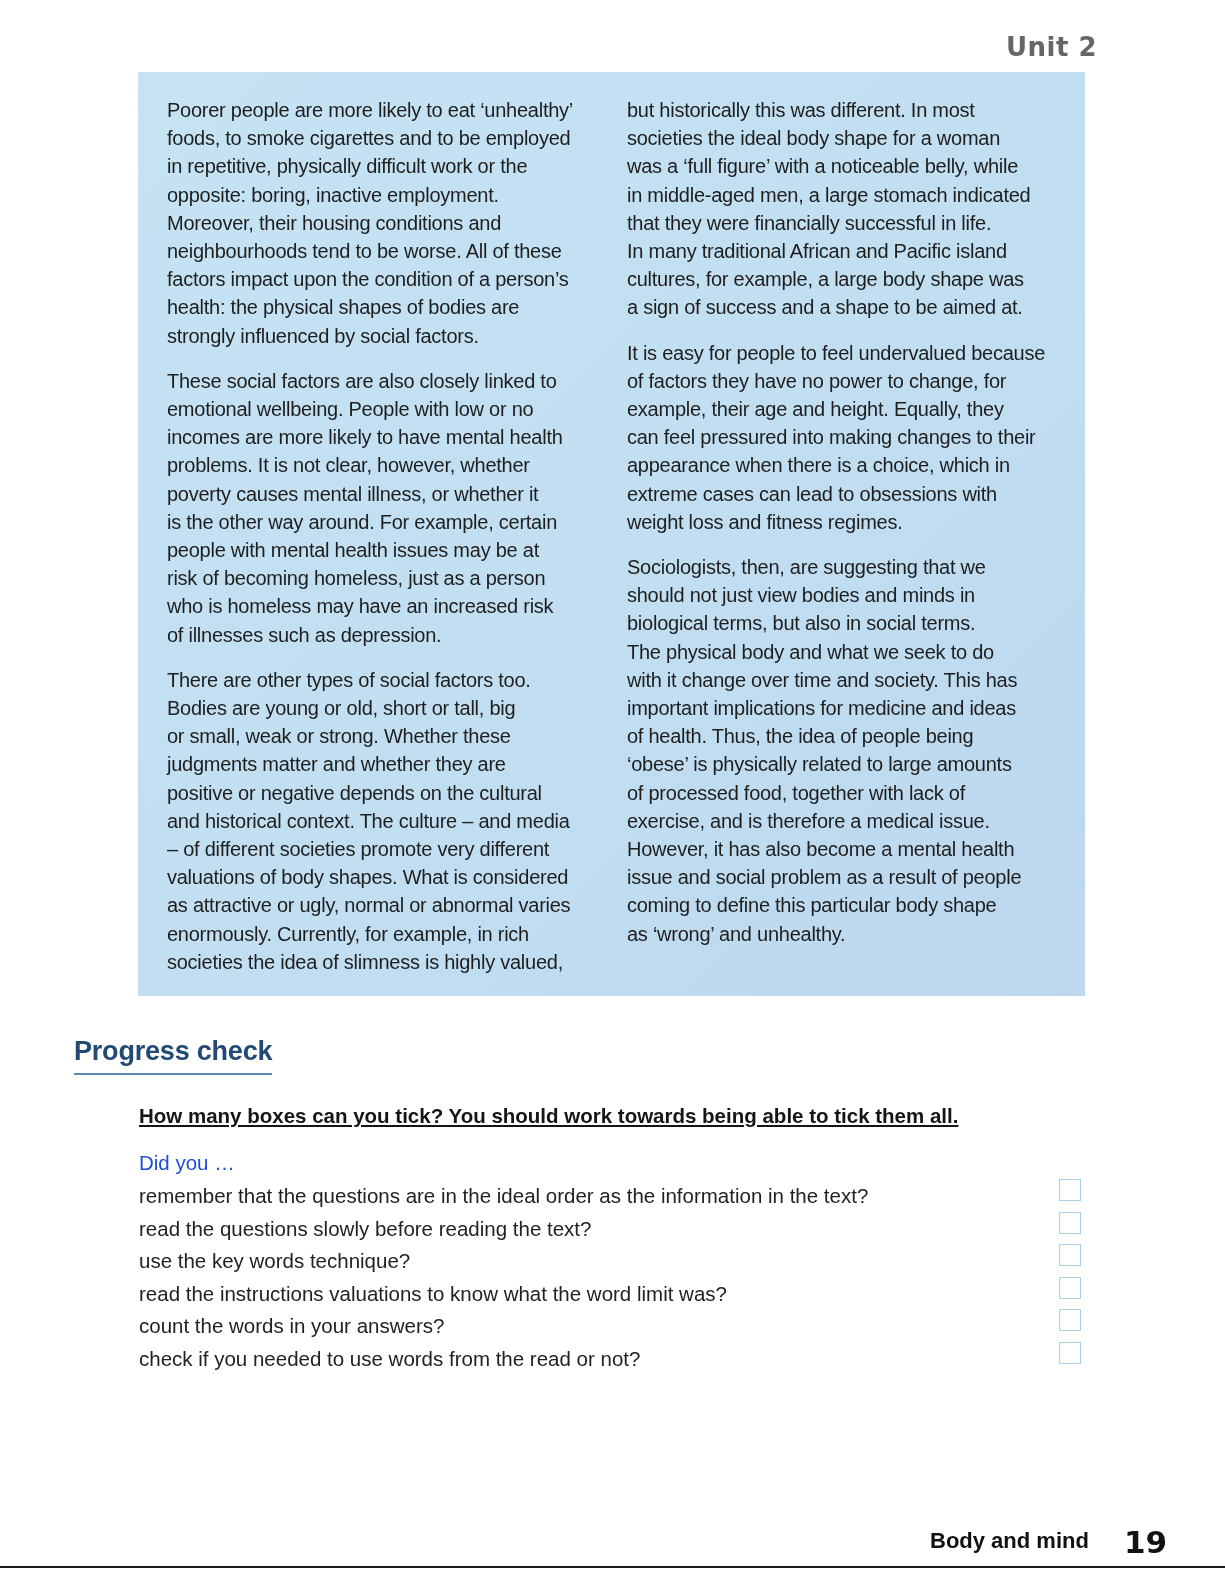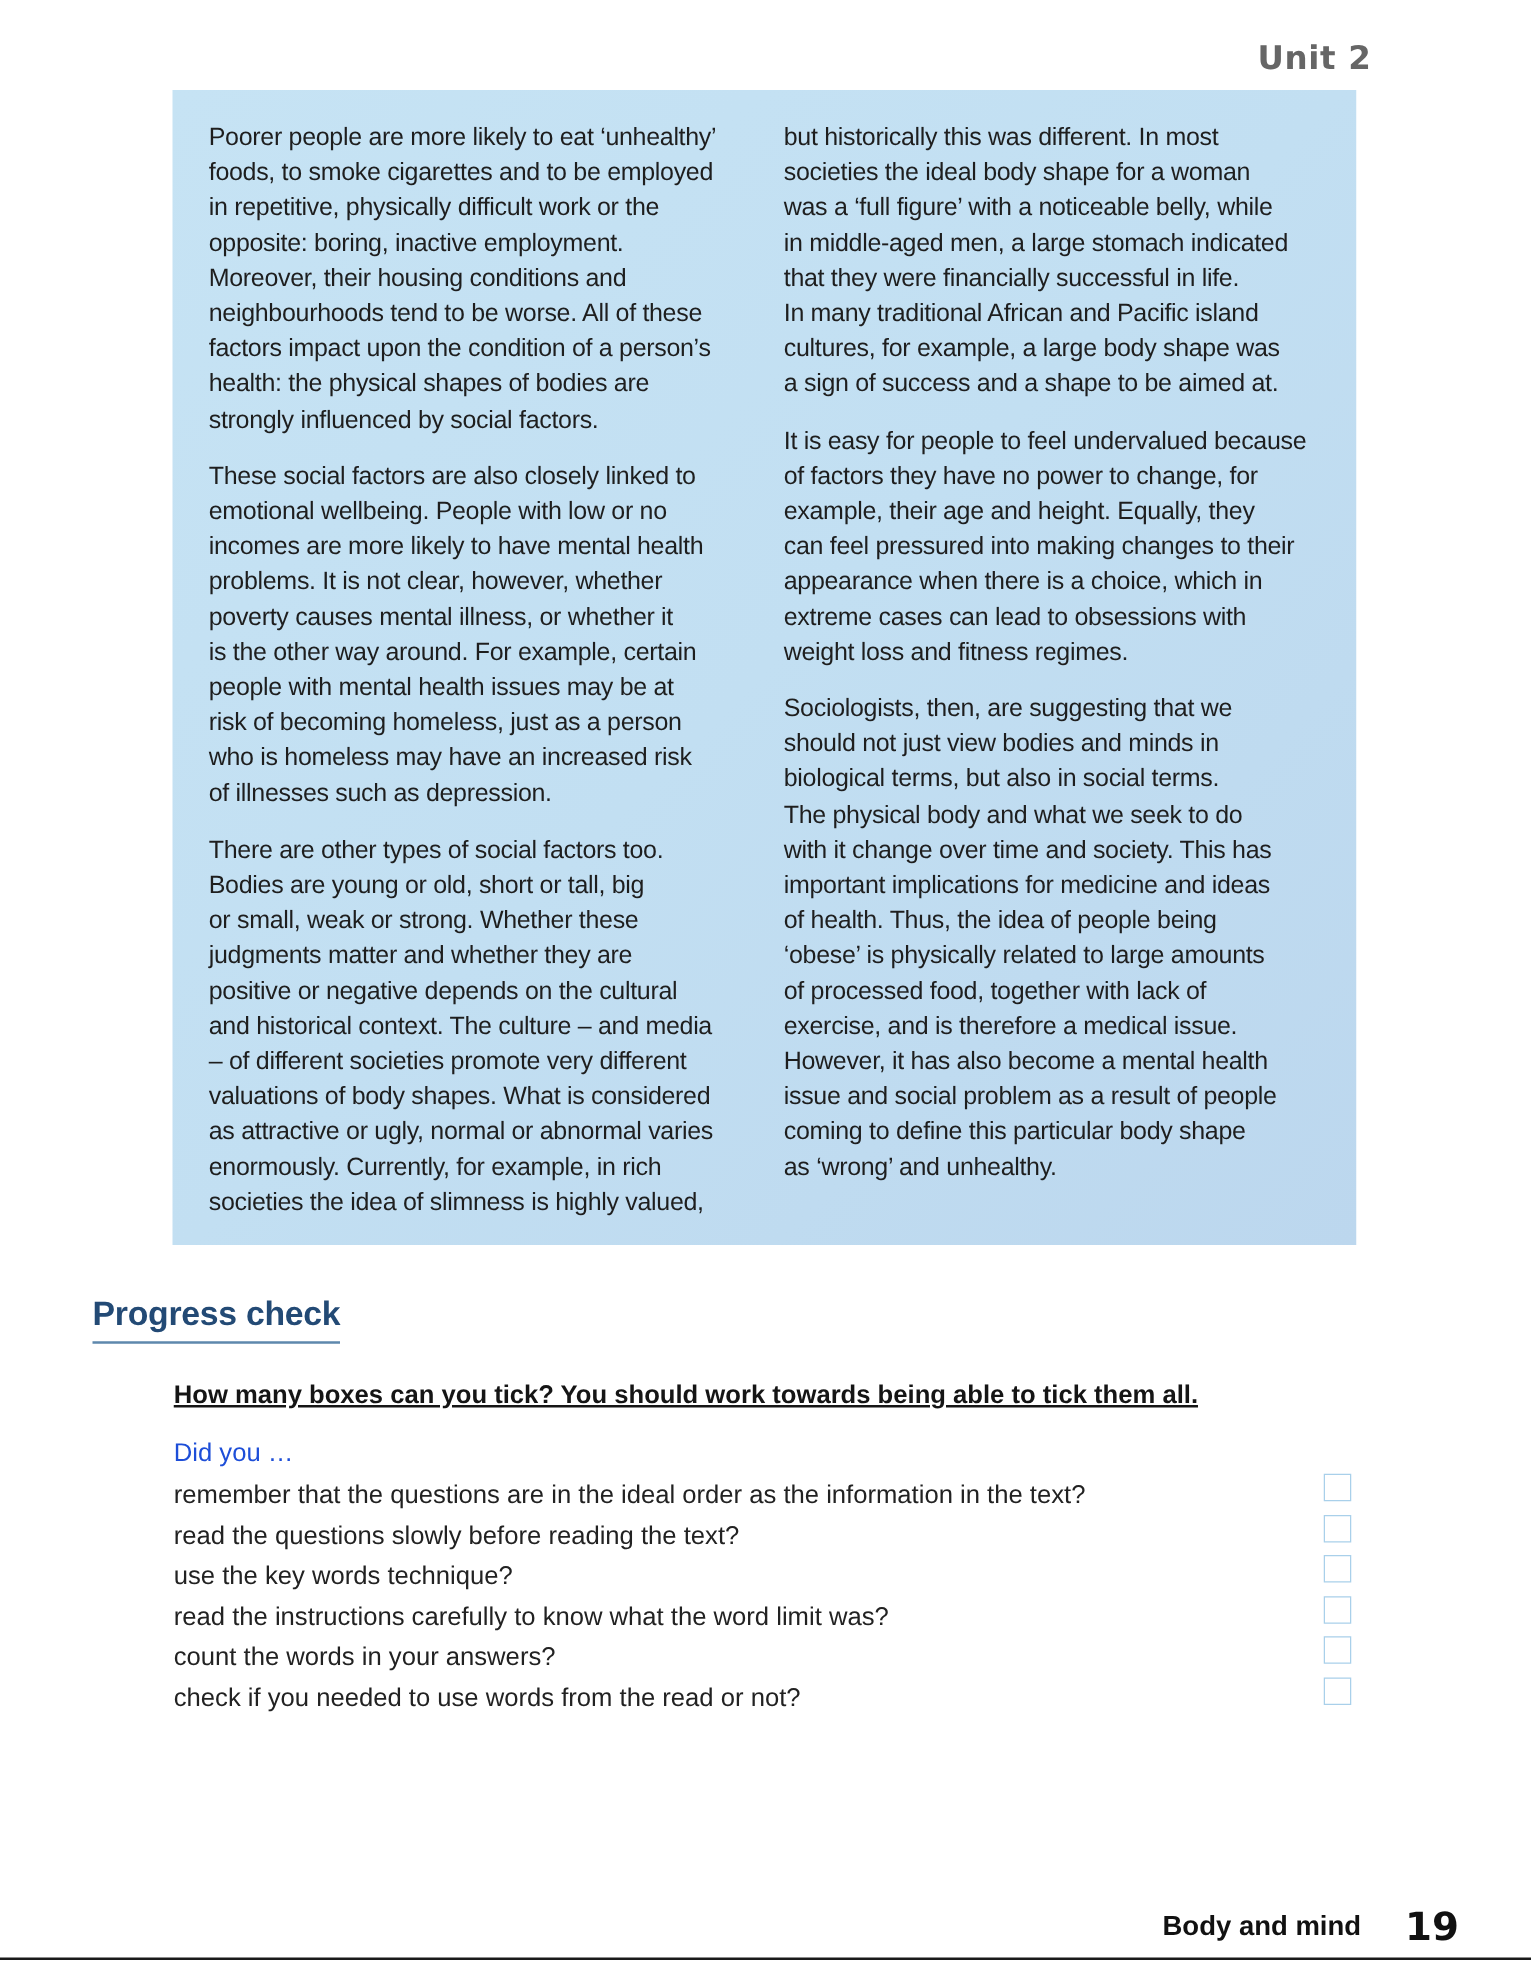--- a/index.html
+++ b/index.html
@@ -157,21 +157,21 @@
   </li>
   <li>
     <span>read the questions slowly before reading the text?</span>
     <span class="tick-box"></span>
   </li>
   <li>
     <span>use the key words technique?</span>
     <span class="tick-box"></span>
   </li>
   <li>
-    <span>read the instructions carefully to know what the word limit was?</span>
+    <span>read the instructions valuations to know what the word limit was?</span>
     <span class="tick-box"></span>
   </li>
   <li>
     <span>count the words in your answers?</span>
     <span class="tick-box"></span>
   </li>
   <li>
     <span>check if you needed to use words from the read or not?</span>
     <span class="tick-box"></span>
   </li>

